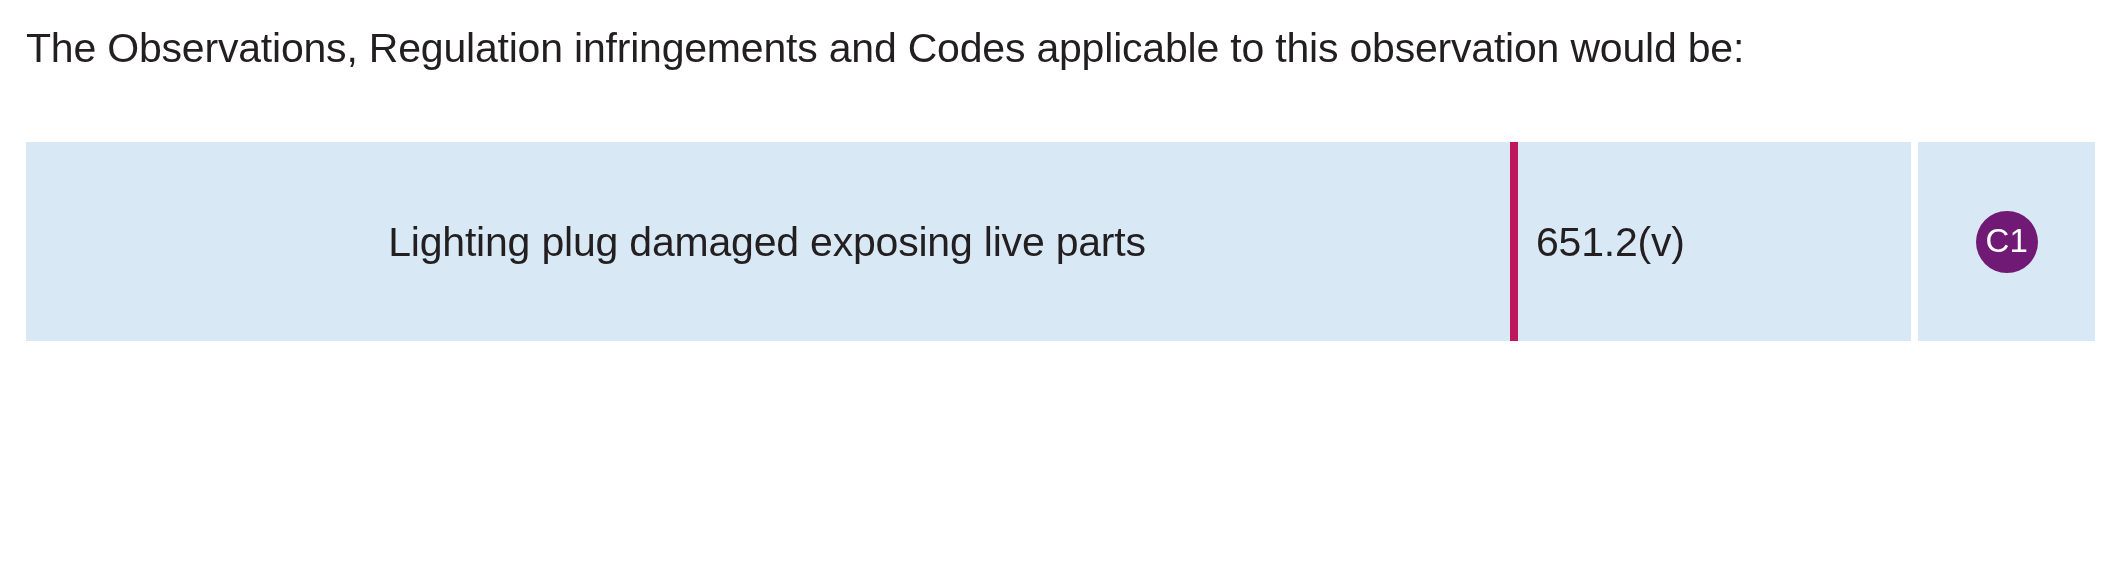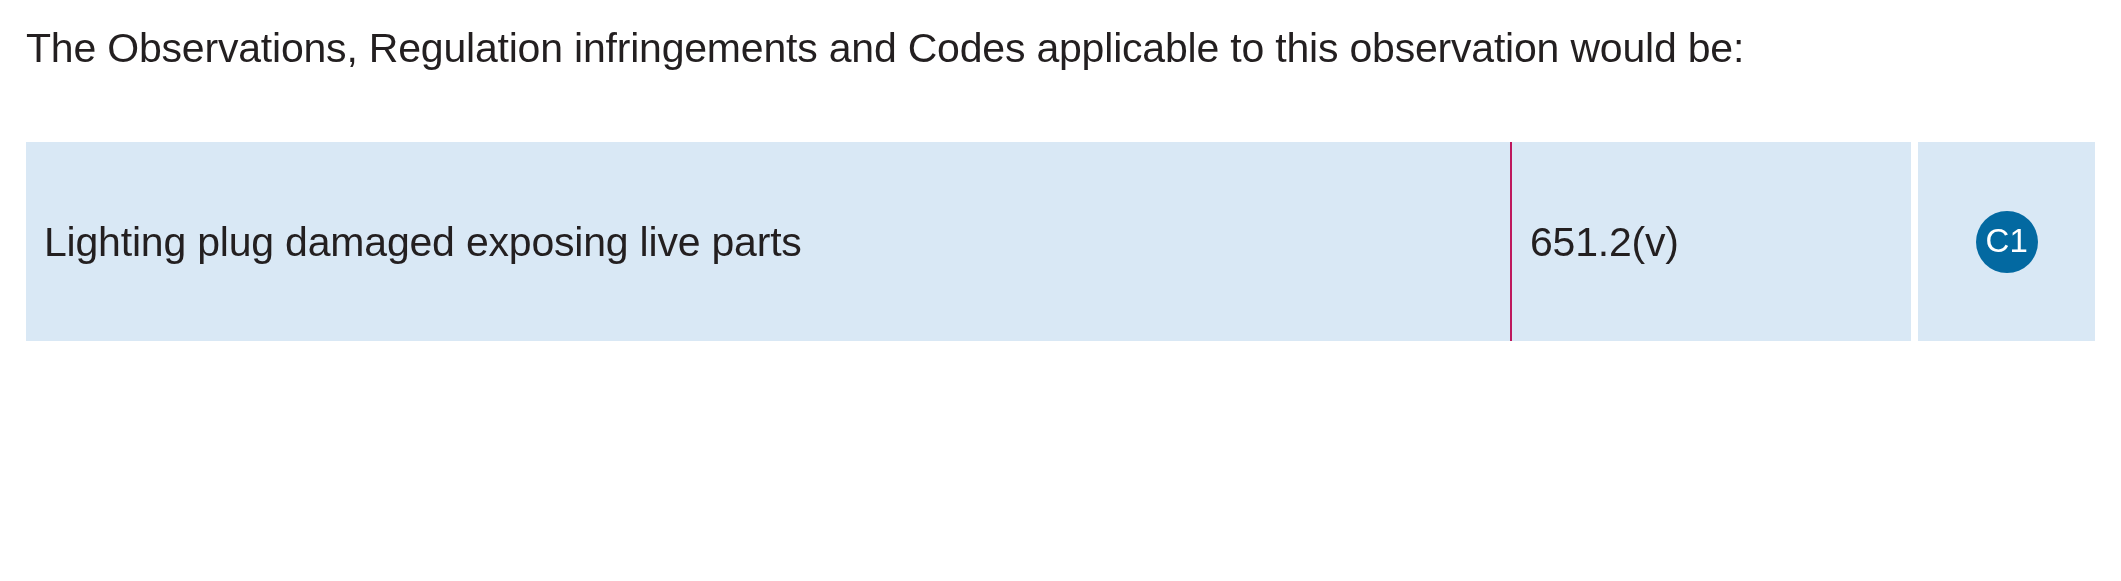--- a/index.html
+++ b/index.html
@@ -59,41 +59,42 @@
   .col-observation {
     width: 1479px;
     padding-left: 18px;
     padding-right: 20px;
   }
 
   .col-regulation {
     width: 400px;
     padding-left: 18px;
     padding-right: 10px;
-    border-left: 2px solid #be185d;
+    border-left: 8px solid #be185d;
   }
 
   .col-code {
     width: 183px;
     border-left: 7px solid #ffffff;
     text-align: center;
   }
 
   .row-spacer td {
     height: 8px;
     background: #ffffff;
     padding: 0;
   }
 
   .cell-text {
     font-size: 41px;
     line-height: 50px;
     color: #231f20;
     letter-spacing: -0.2px;
     white-space: nowrap;
+    text-align: center;
   }
 
   .reg-text {
     font-size: 41px;
     line-height: 50px;
     color: #231f20;
     letter-spacing: -0.2px;
     white-space: nowrap;
   }
 
@@ -124,21 +125,21 @@
     <tbody>
 
       <tr class="obs-row">
         <td class="obs-cell col-observation">
           <div class="cell-text">Lighting plug damaged exposing live parts</div>
         </td>
         <td class="obs-cell col-regulation">
           <div class="reg-text">651.2(v)</div>
         </td>
         <td class="obs-cell col-code">
-          <span class="code-badge" style="background-color: #0369a1;">C1</span>
+          <span class="code-badge" style="background-color: #701a75;">C1</span>
         </td>
       </tr>
 
       <tr class="row-spacer">
         <td></td>
         <td></td>
         <td></td>
       </tr>
 
 

